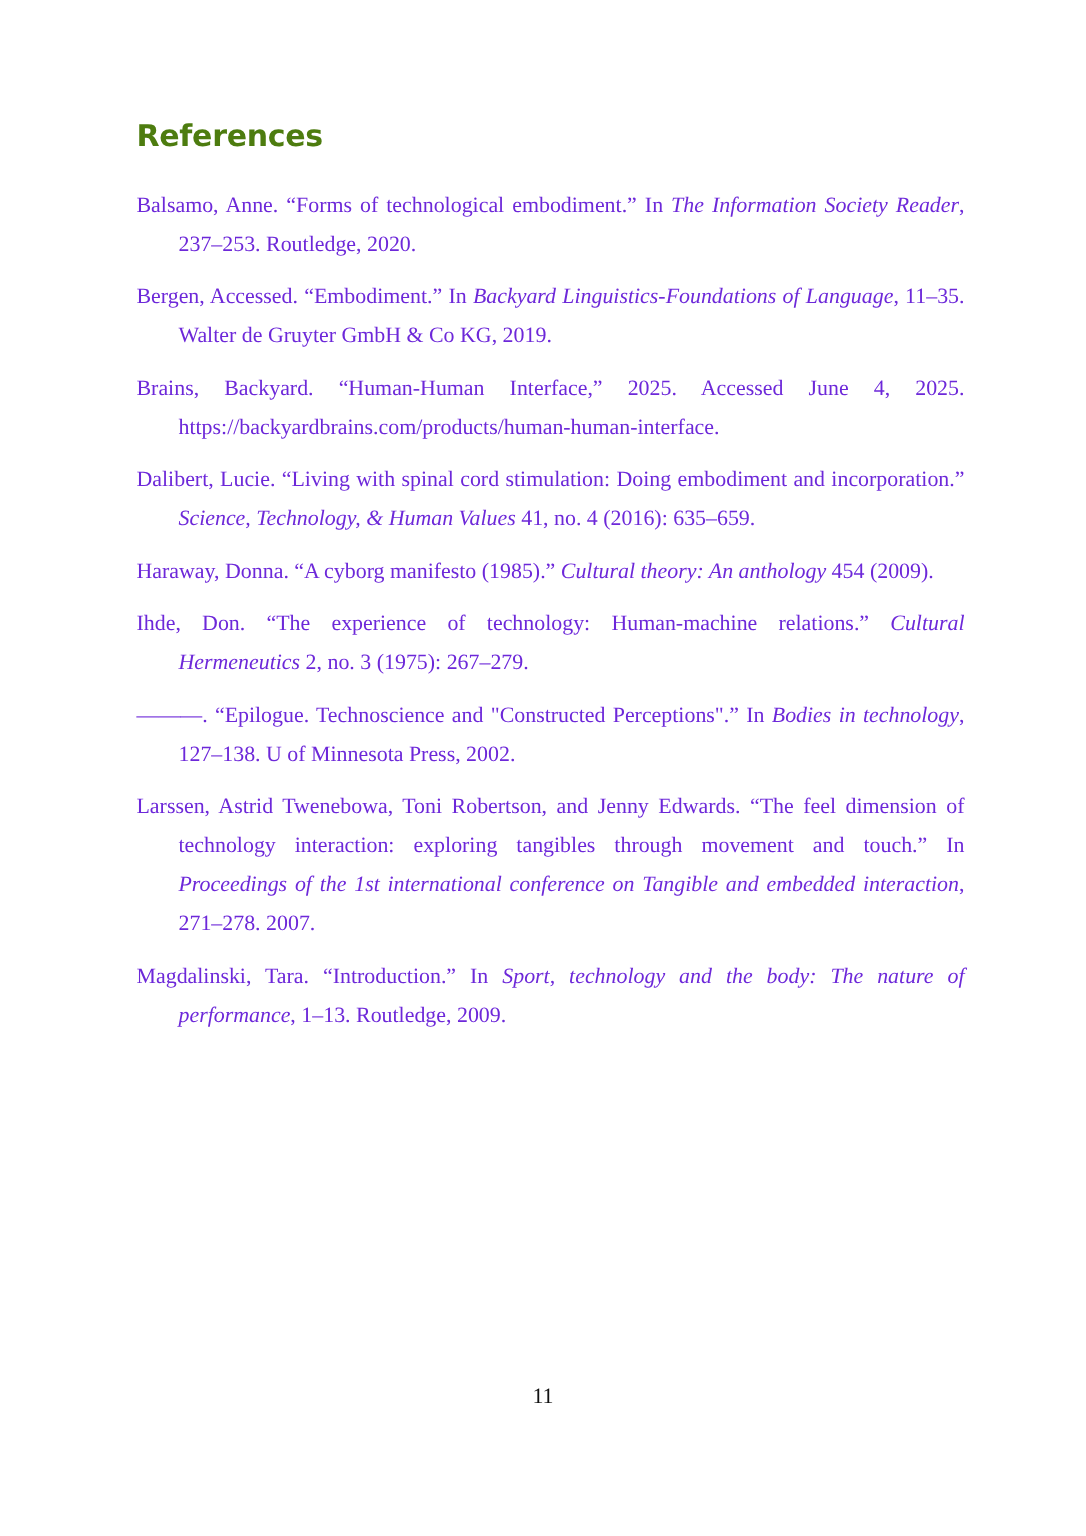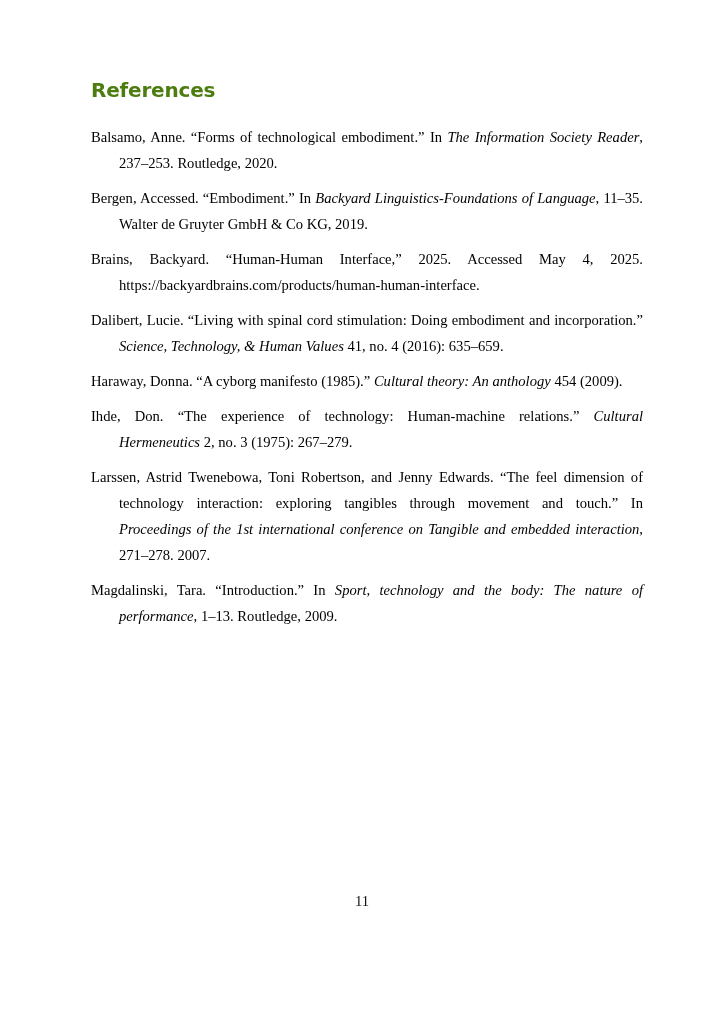--- a/index.html
+++ b/index.html
@@ -11,58 +11,61 @@
     }
     .heading {
       position: absolute; left: 91px; top: 78px;
       font-family: "DejaVu Sans", "Liberation Sans", sans-serif;
       font-weight: bold; font-size: 20px; letter-spacing: -0.2px; color: #4d7c0f;
       margin: 0;
     }
     .refs {
       position: absolute; left: 91px; top: 124px; width: 552px;
       font-family: "Liberation Serif", "DejaVu Serif", serif;
-      font-size: 14.6px; line-height: 26px; color: #000000;
+      font-size: 14.6px; line-height: 26px; color: #6d28d9;
       text-align: justify;
     }
     .ref {
       padding-left: 28px; text-indent: -28px;
       margin: 0 0 9px 0;
     }
     .ref i { font-style: italic; }
     .pagenum {
-      position: absolute; left: 0; width: 724px; top: 893px; text-align: center;
+      position: absolute; left: 0; width: 724px; top: 923px; text-align: center;
       font-family: "Liberation Serif", "DejaVu Serif", serif;
       font-size: 14.6px; color: #111;
     }
   </style>
 </head>
 <body>
 
 <div class="page">
   <h2 class="heading">References</h2>
 
   <div class="refs">
     <p class="ref">
       <span>Balsamo, Anne. “Forms of technological embodiment.” In </span><i>The Information Society Reader</i><span>, 237–253. Routledge, 2020.</span>
     </p>
     <p class="ref">
       <span>Bergen, Accessed. “Embodiment.” In </span><i>Backyard Linguistics-Foundations of Language</i><span>, 11–35. Walter de Gruyter GmbH &amp; Co KG, 2019.</span>
     </p>
     <p class="ref">
-      <span>Brains, Backyard. “Human-Human Interface,” 2025. Accessed May 4, 2025. https://backyardbrains.com/products/human-human-interface.</span>
+      <span>Brains, Backyard. “Human-Human Interface,” 2025. Accessed June 4, 2025. https://backyardbrains.com/products/human-human-interface.</span>
     </p>
     <p class="ref">
       <span>Dalibert, Lucie. “Living with spinal cord stimulation: Doing embodiment and incorporation.” </span><i>Science, Technology, &amp; Human Values</i><span> 41, no. 4 (2016): 635–659.</span>
     </p>
     <p class="ref">
       <span>Haraway, Donna. “A cyborg manifesto (1985).” </span><i>Cultural theory: An anthology</i><span> 454 (2009).</span>
     </p>
     <p class="ref">
       <span>Ihde, Don. “The experience of technology: Human-machine relations.” </span><i>Cultural Hermeneutics</i><span> 2, no. 3 (1975): 267–279.</span>
+    </p>
+    <p class="ref">
+      <span>———. “Epilogue. Technoscience and "Constructed Perceptions".” In </span><i>Bodies in technology</i><span>, 127–138. U of Minnesota Press, 2002.</span>
     </p>
     <p class="ref">
       <span>Larssen, Astrid Twenebowa, Toni Robertson, and Jenny Edwards. “The feel dimension of technology interaction: exploring tangibles through movement and touch.” In </span><i>Proceedings of the 1st international conference on Tangible and embedded interaction</i><span>, 271–278. 2007.</span>
     </p>
     <p class="ref">
       <span>Magdalinski, Tara. “Introduction.” In </span><i>Sport, technology and the body: The nature of performance</i><span>, 1–13. Routledge, 2009.</span>
     </p>
   </div>
 
   <div class="pagenum">11</div>

